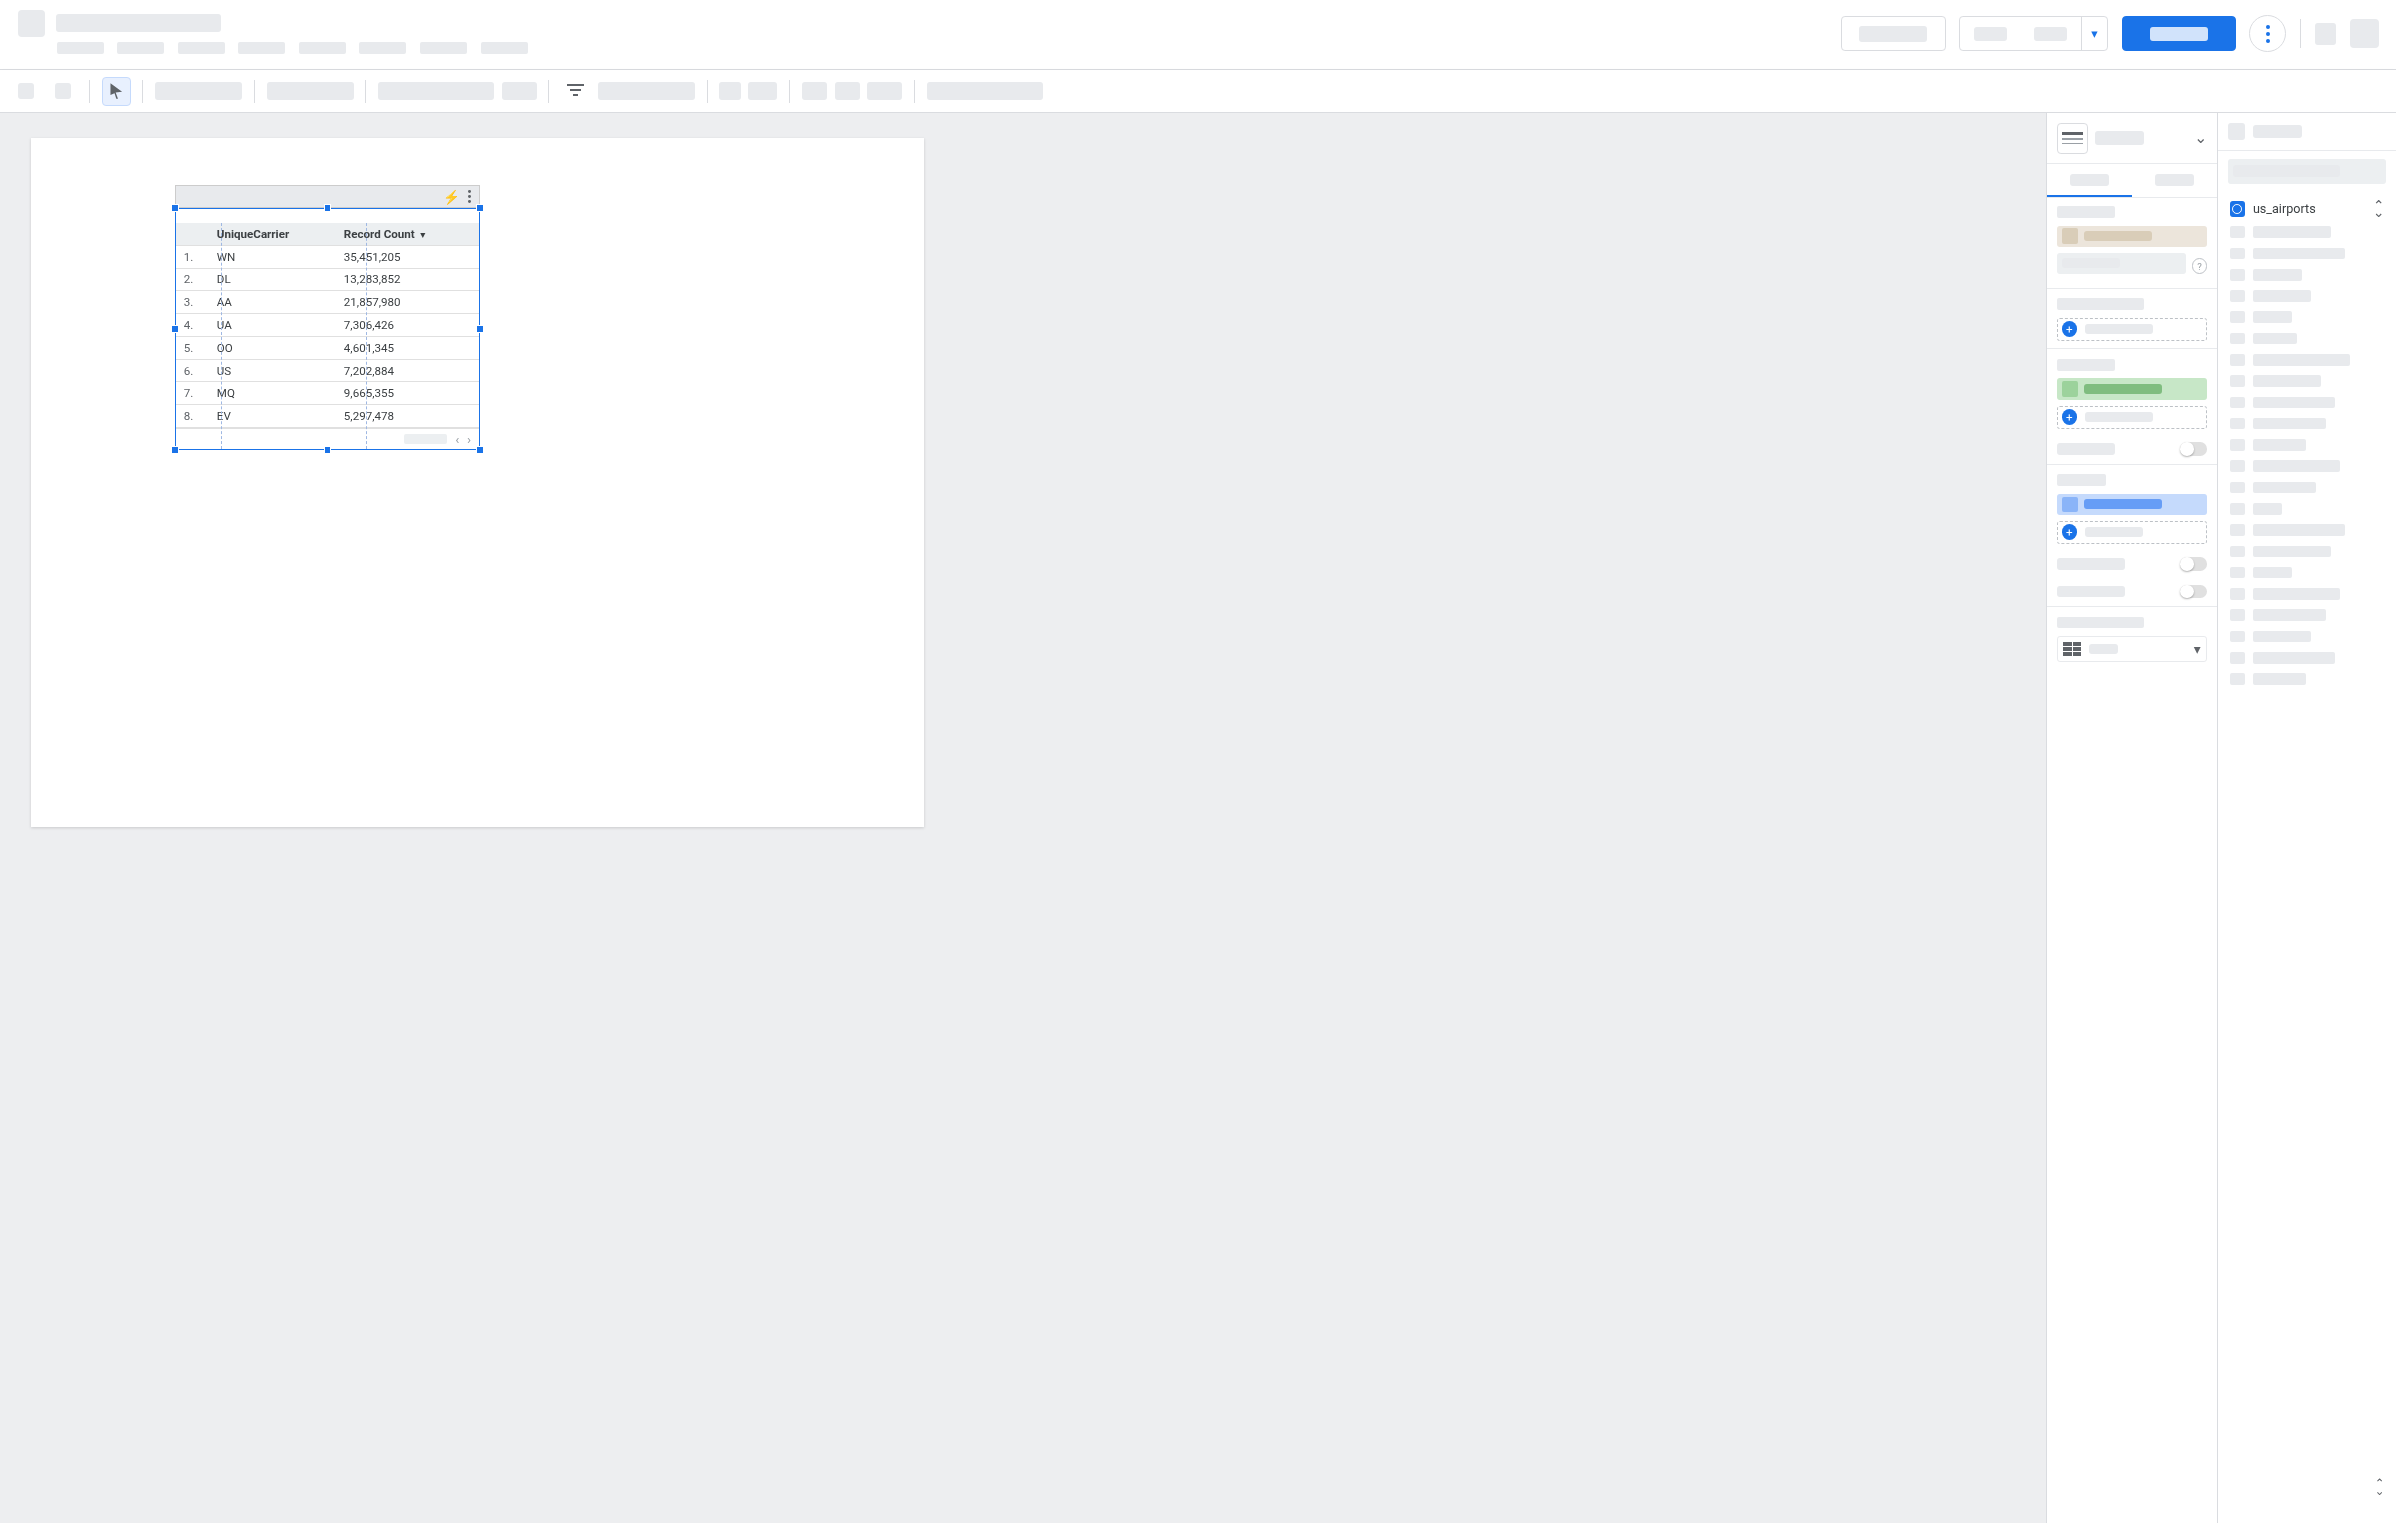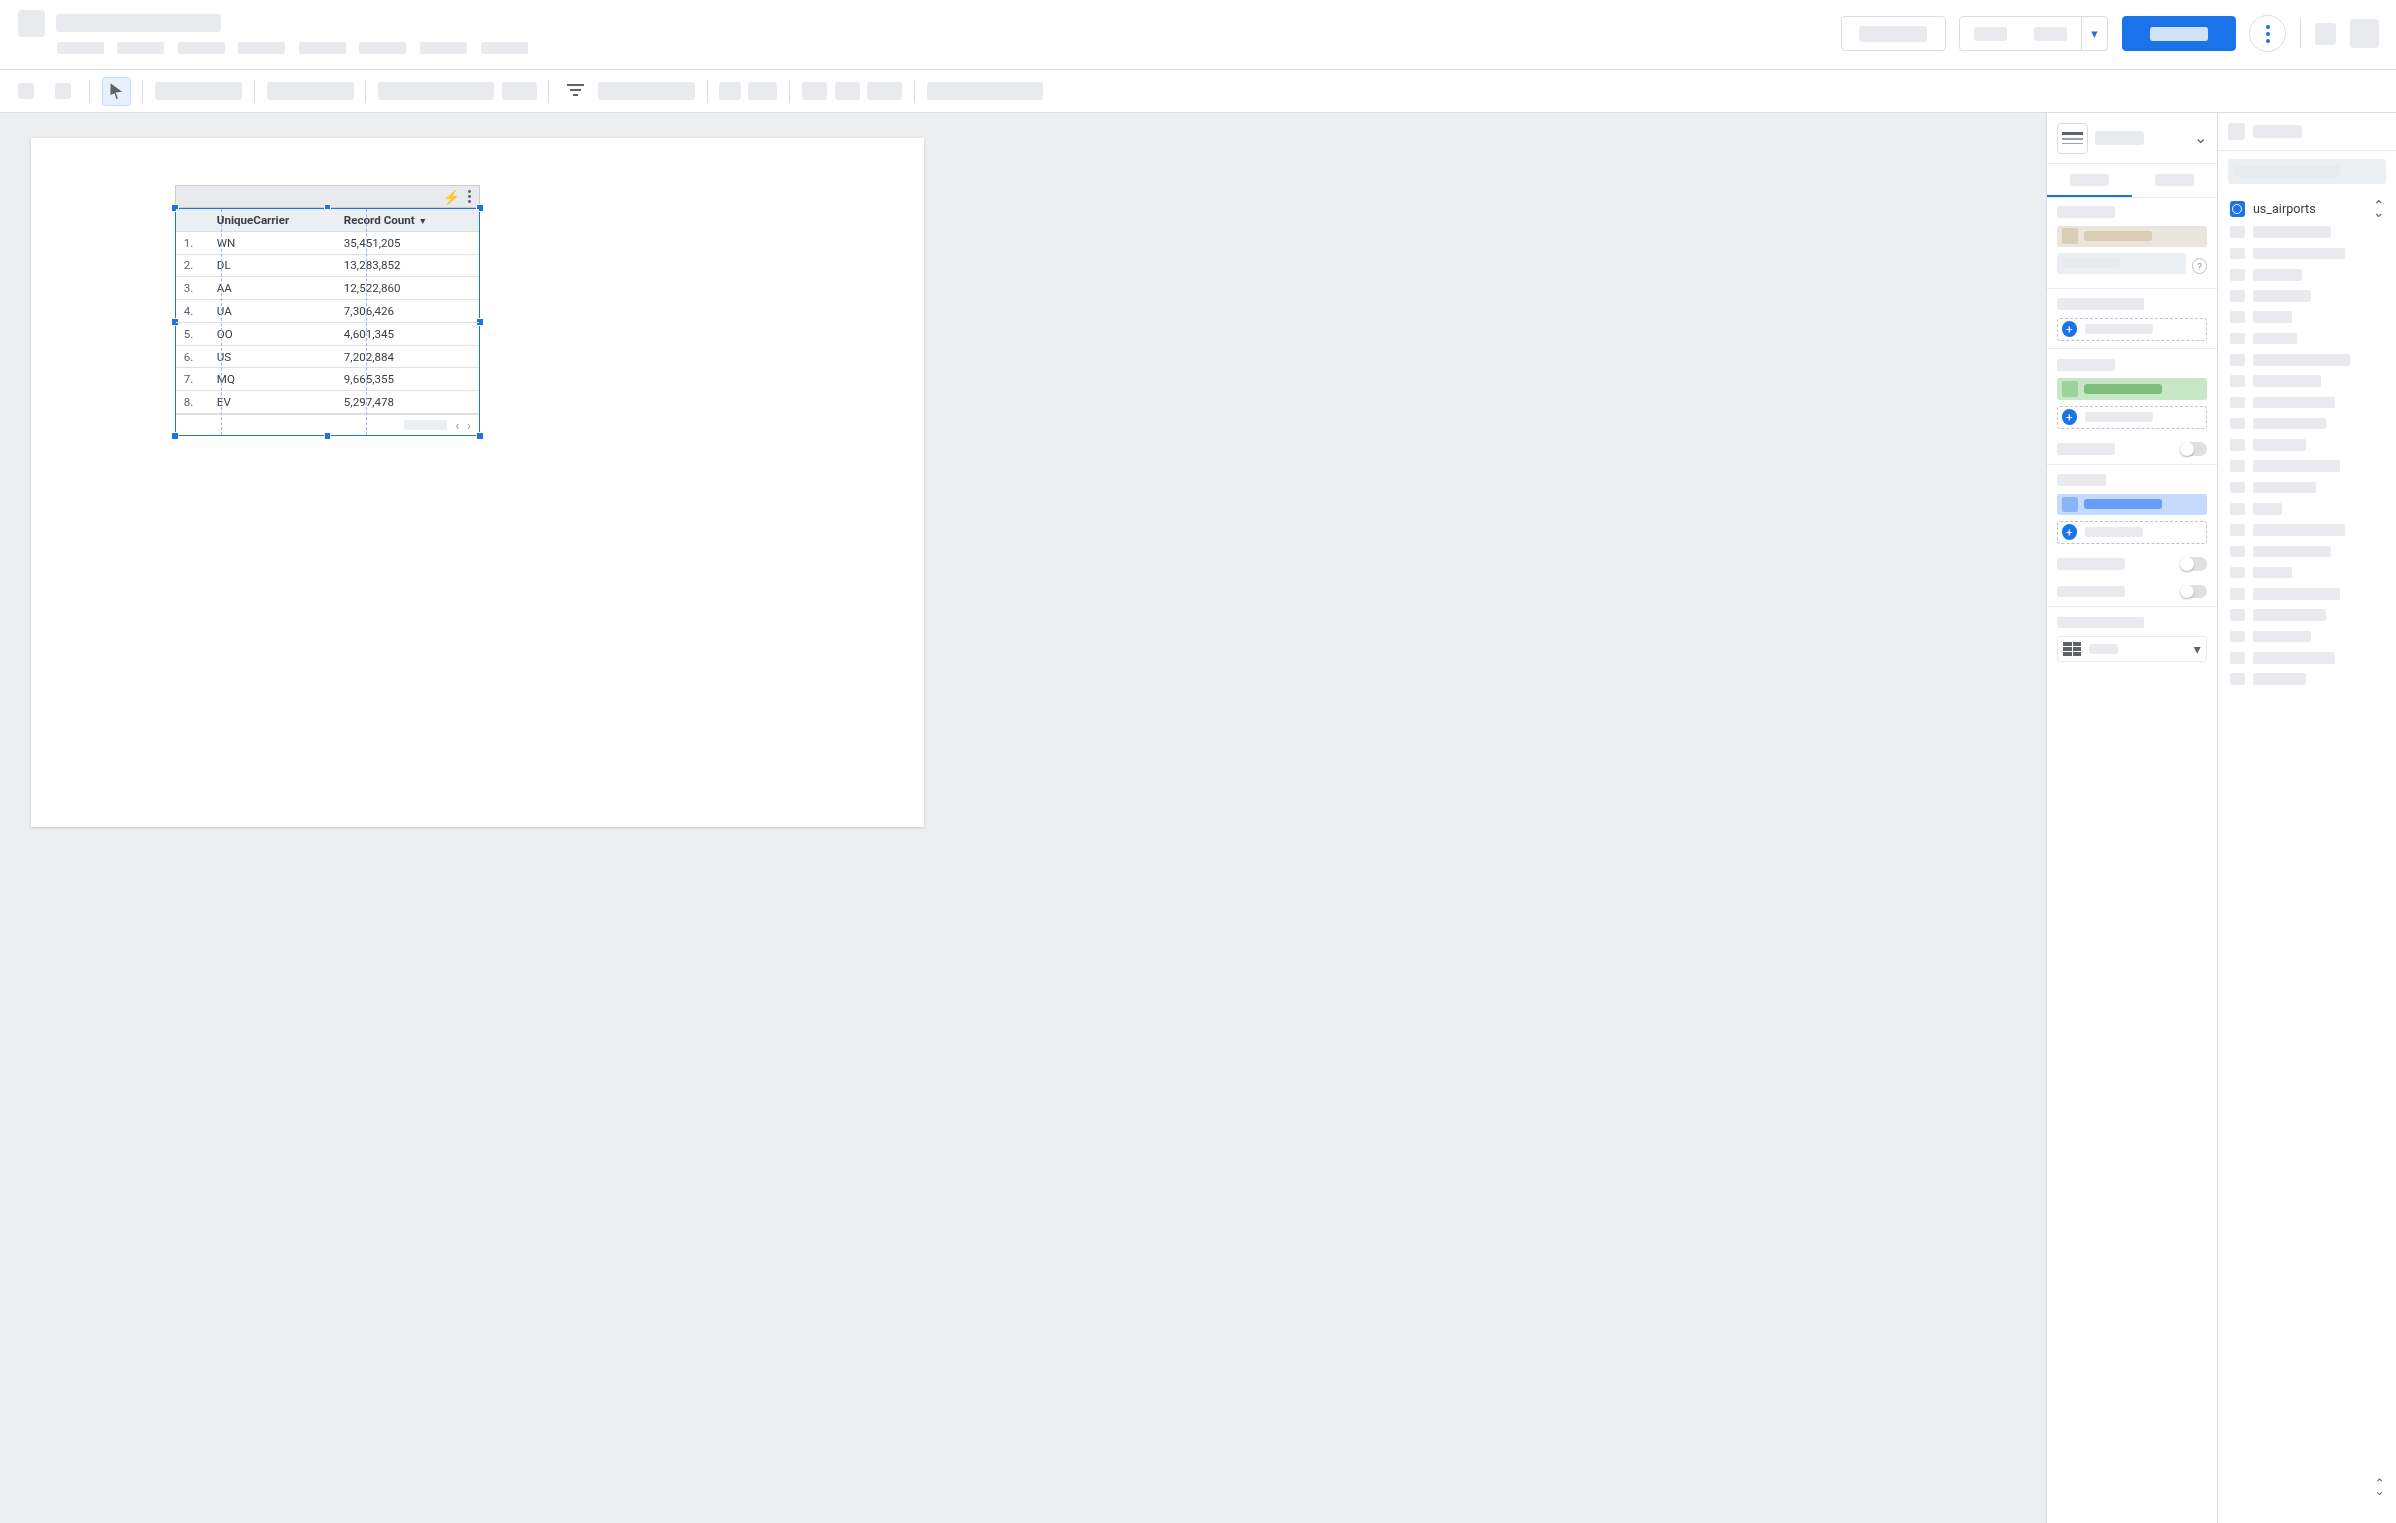--- a/index.html
+++ b/index.html
@@ -222,21 +222,21 @@
         </div>
         <div class="chart-box">
           <div class="sel-handle h-tl"></div>
           <div class="sel-handle h-tm"></div>
           <div class="sel-handle h-tr"></div>
           <div class="sel-handle h-ml"></div>
           <div class="sel-handle h-mr"></div>
           <div class="sel-handle h-bl"></div>
           <div class="sel-handle h-bm"></div>
           <div class="sel-handle h-br"></div>
-          <div style="position:relative;">
+          <div style="position:relative;margin-top:14px;">
             <div class="vline-dashed vl1"></div>
             <div class="vline-dashed vl2"></div>
             <table class="data-table">
               <thead>
                 <tr>
                   <th class="idx"></th>
                   <th>UniqueCarrier</th>
                   <th class="num"><span>Record Count</span><span class="sort-arrow">▼</span></th>
                 </tr>
               </thead>
@@ -247,21 +247,21 @@
                   <td class="num">35,451,205</td>
                   </tr>
                   <tr>
                     <td class="idx">2.</td>
                   <td>DL</td>
                   <td class="num">13,283,852</td>
                   </tr>
                   <tr>
                     <td class="idx">3.</td>
                   <td>AA</td>
-                  <td class="num">12,522,860</td>
+                  <td class="num">21,857,980</td>
                   </tr>
                   <tr>
                     <td class="idx">4.</td>
                   <td>UA</td>
                   <td class="num">7,306,426</td>
                   </tr>
                   <tr>
                     <td class="idx">5.</td>
                   <td>OO</td>
                   <td class="num">4,601,345</td>

